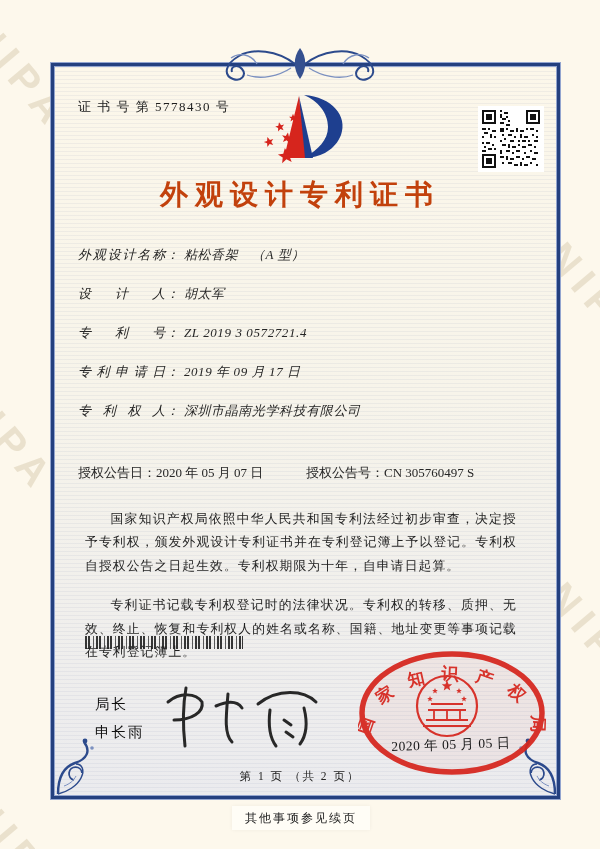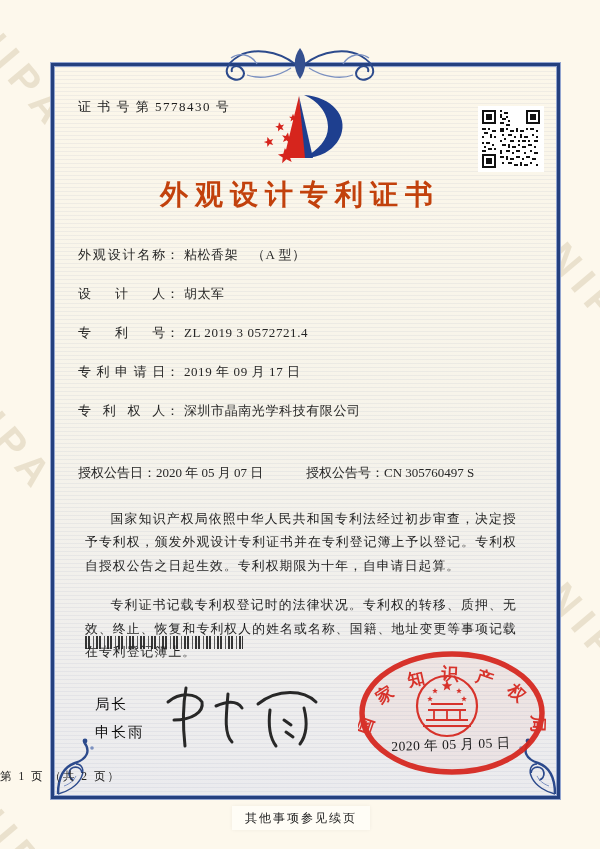--- a/index.html
+++ b/index.html
@@ -22,38 +22,38 @@
     background:
       repeating-linear-gradient(180deg, rgba(130,142,175,0.10) 0 1px, rgba(0,0,0,0) 1px 4px),
       linear-gradient(180deg,#fcf7ea 0%,#f7f4ea 45%,#ebebee 100%);
   }
   .certno{position:absolute;left:78px;top:98px;font-size:13px;letter-spacing:1.5px;color:#1d1d1d;}
   .logo{position:absolute;left:248px;top:90px;}
   .qr{position:absolute;left:478px;top:106px;width:66px;height:66px;background:#fff;
       display:flex;align-items:center;justify-content:center;}
   .title{position:absolute;left:0;top:176px;width:100%;text-align:center;
     font-size:28px;font-weight:bold;letter-spacing:7px;color:#c2410c;}
-  .fields{position:absolute;left:78px;top:246px;width:430px;}
+  .fields{position:absolute;left:78px;top:246px;width:430px;font-style:italic;}
   .frow{margin-bottom:21px;font-size:13px;letter-spacing:0.8px;white-space:nowrap;}
   .flabel{display:inline-block;width:88px;text-align:justify;text-align-last:justify;vertical-align:bottom;}
   .fvalue{letter-spacing:0.6px;}
   .grantrow{position:absolute;left:78px;top:464px;width:470px;font-size:13px;white-space:nowrap;}
   .grant-right{position:absolute;left:228px;top:0;}
   .paras{position:absolute;left:69px;top:492px;width:464px;
     font-size:12.8px;line-height:1.83;letter-spacing:1.1px;color:#1f1f1f;text-align:justify;}
   .paras p{margin:16px;text-indent:2em;}
   .barcode{position:absolute;left:85px;top:636px;width:158px;height:13px;opacity:.88;
     background:repeating-linear-gradient(90deg,#1c1c1c 0 2px,rgba(0,0,0,0) 2px 3px,#1c1c1c 3px 5px,rgba(0,0,0,0) 5px 8px,#444 8px 9px,rgba(0,0,0,0) 9px 11px);}
   .sigtitle{position:absolute;left:95px;top:695px;font-size:14.5px;letter-spacing:2px;color:#111;}
   .signame{position:absolute;left:95px;top:723px;font-size:14.5px;letter-spacing:2px;color:#111;}
   .sig{position:absolute;left:158px;top:676px;}
   .seal{position:absolute;left:358px;top:650px;opacity:.93;}
   .sealdate{position:absolute;left:376px;top:736px;width:150px;text-align:center;
     font-size:13.5px;letter-spacing:0.5px;color:#151515;transform:rotate(-2deg);}
-  .pageno{position:absolute;left:0;top:769px;width:100%;
+  .pageno{position:absolute;left:0;top:769px;width:100%;text-align:center;
     font-size:11.5px;letter-spacing:2px;color:#222;}
   .contbox{position:absolute;left:232px;top:806px;width:138px;padding:4px 0 3px 0;
     background:#fffdf6;text-align:center;font-size:12px;letter-spacing:2px;color:#222;
     box-shadow:0 0 4px rgba(0,0,0,0.05);}
   .flourish{position:absolute;left:195px;top:42px;}
   .corner{position:absolute;}
   .corner.bl{left:54px;top:734px;}
   .corner.br{left:509px;top:734px;transform:scaleX(-1);}
 </style>
 </head>

